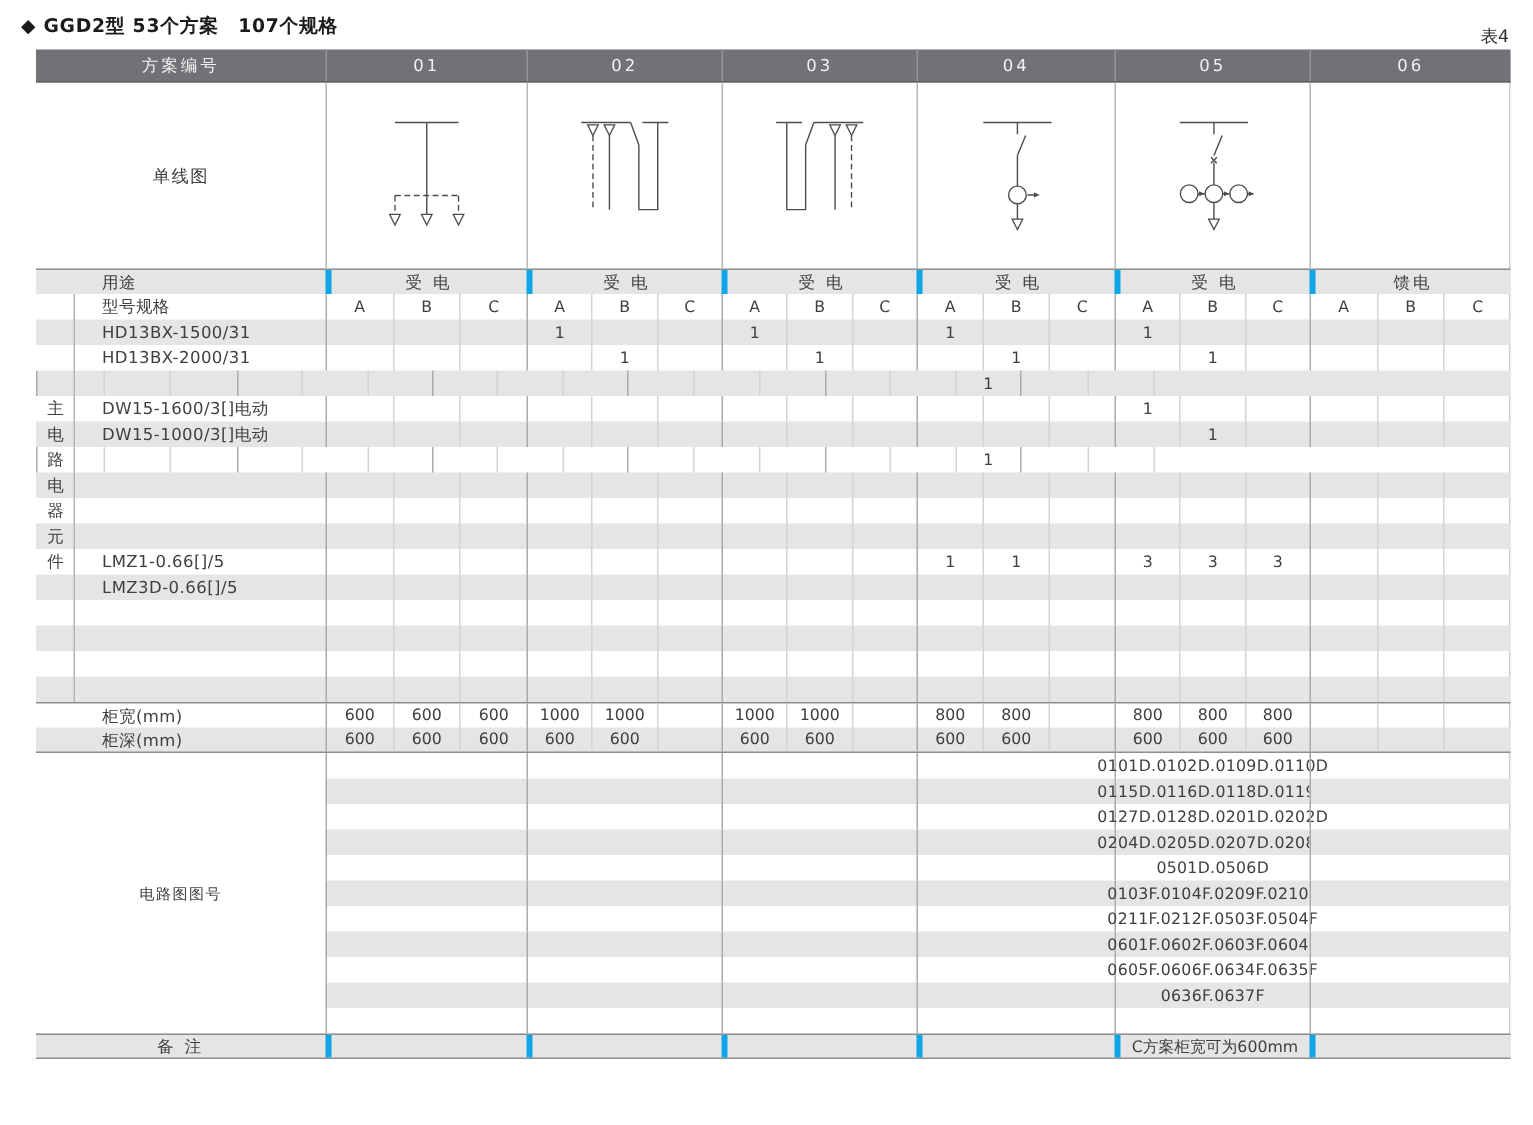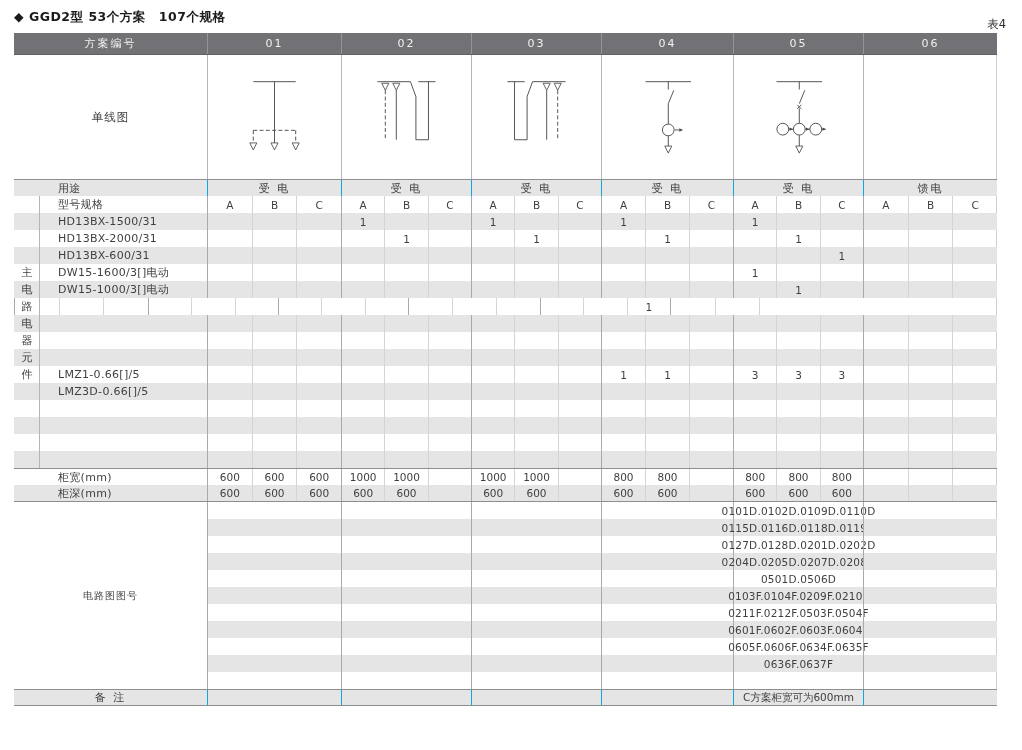--- a/index.html
+++ b/index.html
@@ -3,21 +3,21 @@
 <meta charset="utf-8">
 <style>
   * { margin:0; padding:0; box-sizing:border-box; }
   html,body { background:#ffffff; }
   body { font-family:"DejaVu Sans","Liberation Sans",sans-serif; color:#3f3f3f; }
   .page { position:relative; width:1022px; height:750px; background:#fff; overflow:hidden; }
 
   .title { position:absolute; left:14px; top:9px; font-size:12.5px; font-weight:600; color:#1b1b1b; letter-spacing:.5px; }
   .tag   { position:absolute; right:16px; top:17px; font-size:11.5px; color:#2a2a2a; }
 
-  .tbl { position:absolute; left:14px; top:33px; width:983px; box-shadow: inset -1px 0 0 #cfcfcf; }
+  .tbl { position:absolute; left:24px; top:33px; width:983px; box-shadow: inset -1px 0 0 #cfcfcf; }
 
   
   .hdr { display:flex; height:22px; background:#717176; border-bottom:1px solid #5f5f64; }
   .hcell { display:flex; align-items:center; justify-content:center; color:#f2f2f2; font-size:11px; letter-spacing:2px; }
   .hcell + .hcell { border-left:1px solid #93939a; }
 
   
   .diag { display:flex; height:124px; }
   .dcell { position:relative; }
   .dcell + .dcell { border-left:1px solid #b7b7b7; }
@@ -32,21 +32,21 @@
   .frow { display:flex; height:17px; font-size:10.5px; }
   .pink { background:#e5e5e5; }
   .bt { border-top:1px solid #8e8e8e; }
   .bb { border-bottom:1px solid #8e8e8e; }
   .lblcell { width:193px; display:flex; align-items:center; padding-left:44px; font-size:11px; letter-spacing:.3px; }
   .lblcell.center { justify-content:center; padding-left:0; letter-spacing:2px; }
   .grp { display:flex; }
   .grp { border-left:1px solid #aaaaaa; }
   .sub { flex:1; display:flex; align-items:center; justify-content:center; }
   .sub + .sub { border-left:1px solid #d4d4d4; }
-  .ucell { display:flex; align-items:center; justify-content:center; letter-spacing:2px; font-size:11px; border-left:1px solid #0ea5e9; }
+  .ucell { display:flex; align-items:center; justify-content:center; letter-spacing:2px; font-size:11px; border-left:4px solid #0ea5e9; }
 
   
   .specwrap { position:relative; }
   .sidecol { position:absolute; left:0; top:0; bottom:0; width:26px; border-right:1px solid #b5b5b5; }
   .sidechars { position:absolute; left:0; top:68px; width:26px; display:flex; flex-direction:column; }
   .sidechars span { height:17px; line-height:17px; text-align:center; font-size:11px; color:#3f3f3f; }
 
   
   .drawwrap { position:relative; }
   .drow { display:flex; height:17px; }
@@ -267,21 +267,20 @@
             <div class="sub">1</div>
             <div class="sub"></div>
           </div>
           <div class="grp" style="width: 134px;">
             <div class="sub"></div>
             <div class="sub"></div>
             <div class="sub"></div>
           </div>
         </div>
         <div class="frow pink">
-          <div class="lblcell">HD13BX-600/31</div>
           <div class="grp" style="width: 134px;">
             <div class="sub"></div>
             <div class="sub"></div>
             <div class="sub"></div>
           </div>
           <div class="grp" style="width: 130px;">
             <div class="sub"></div>
             <div class="sub"></div>
             <div class="sub"></div>
           </div>

